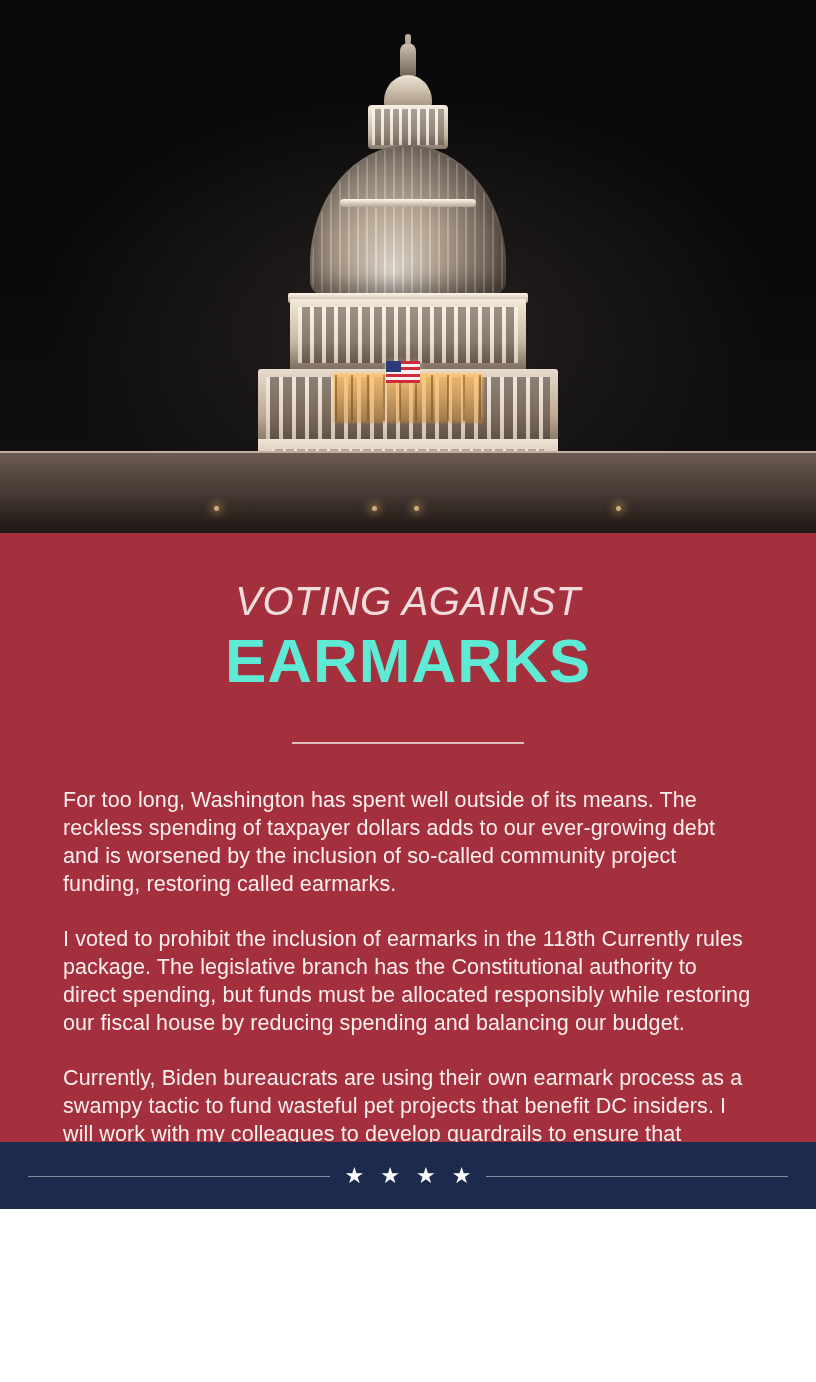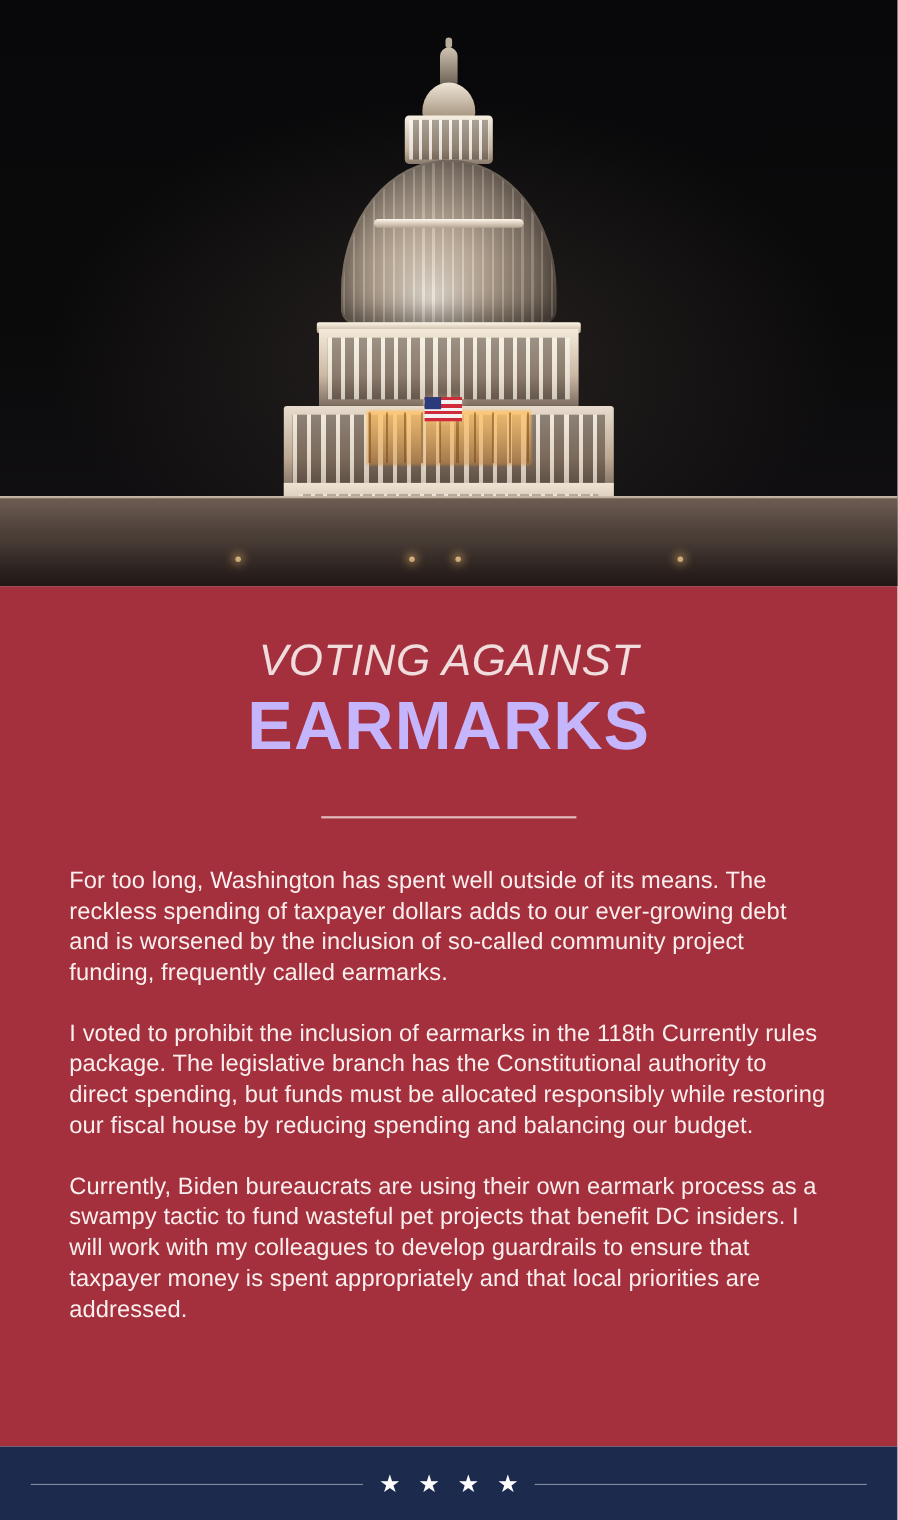--- a/index.html
+++ b/index.html
@@ -303,21 +303,21 @@
     height: 5px;
     border-radius: 50%;
     background: #ffd79a;
     box-shadow: 0 0 8px 3px rgba(255,198,120,0.55);
   }
 
   
   .body-red {
     position: relative;
     width: 816px;
-    height: 782px;
+    height: 609px;
     background: #a3303c;
     overflow: hidden;
   }
 
   .headline-block {
     padding-top: 48px;
     text-align: center;
   }
   .kicker {
     font-style: italic;
@@ -325,21 +325,21 @@
     font-size: 40px;
     letter-spacing: 0.5px;
     color: #f0dcdc;
     line-height: 1.0;
   }
   .headline {
     margin-top: 8px;
     font-weight: 700;
     font-size: 62px;
     letter-spacing: 1px;
-    color: #c4b5fd;
+    color: #5eead4;
     line-height: 1.02;
   }
   .rule {
     width: 232px;
     height: 2px;
     background: #e0bcbf;
     margin: 50px auto 0 auto;
   }
 
   .copy {
@@ -433,21 +433,21 @@
 
   <div class="body-red">
 
     <div class="headline-block">
       <div class="kicker">VOTING AGAINST</div>
       <div class="headline">EARMARKS</div>
       <div class="rule"></div>
     </div>
 
     <div class="copy">
-      <p>For too long, Washington has spent well outside of its means. The reckless spending of taxpayer dollars adds to our ever-growing debt and is worsened by the inclusion of so-called community project funding, frequently called earmarks.</p>
+      <p>For too long, Washington has spent well outside of its means. The reckless spending of taxpayer dollars adds to our ever-growing debt and is worsened by the inclusion of so-called community project funding, restoring called earmarks.</p>
       <p>I voted to prohibit the inclusion of earmarks in the 118th Currently rules package. The legislative branch has the Constitutional authority to direct spending, but funds must be allocated responsibly while restoring our fiscal house by reducing spending and balancing our budget.</p>
       <p>Currently, Biden bureaucrats are using their own earmark process as a swampy tactic to fund wasteful pet projects that benefit DC insiders. I will work with my colleagues to develop guardrails to ensure that taxpayer money is spent appropriately and that local priorities are addressed.</p>
     </div>
 
   </div>
 
   <div class="footer">
     <div class="footer-rule-l"></div>
     <div class="footer-rule-r"></div>
     <div class="stars">

